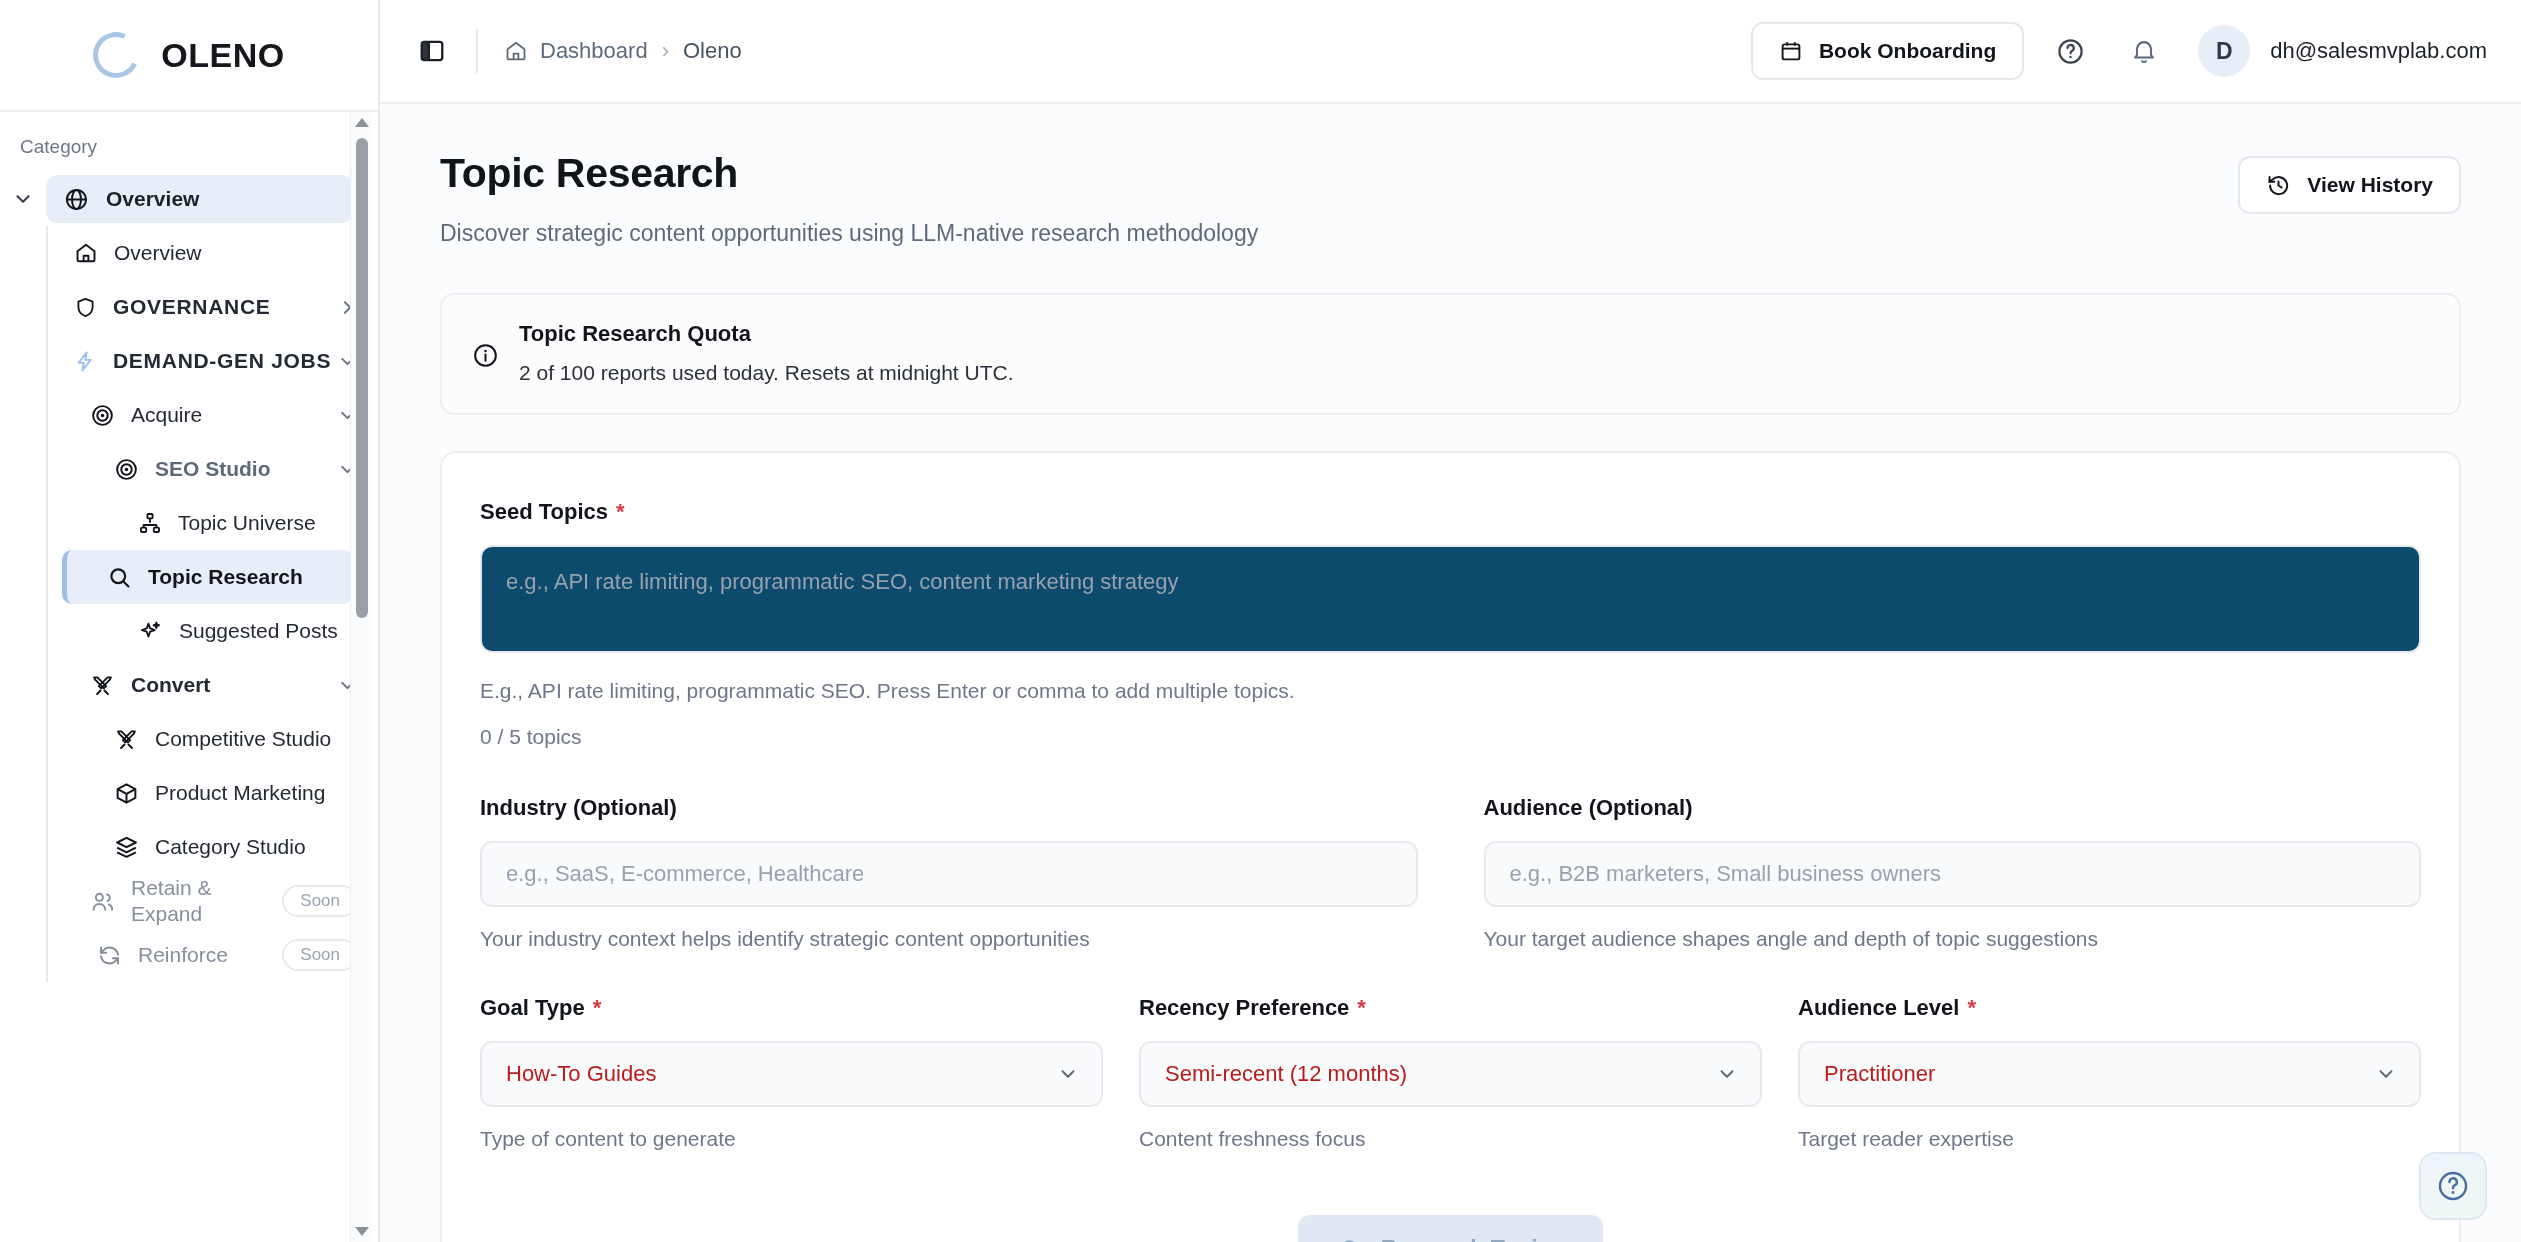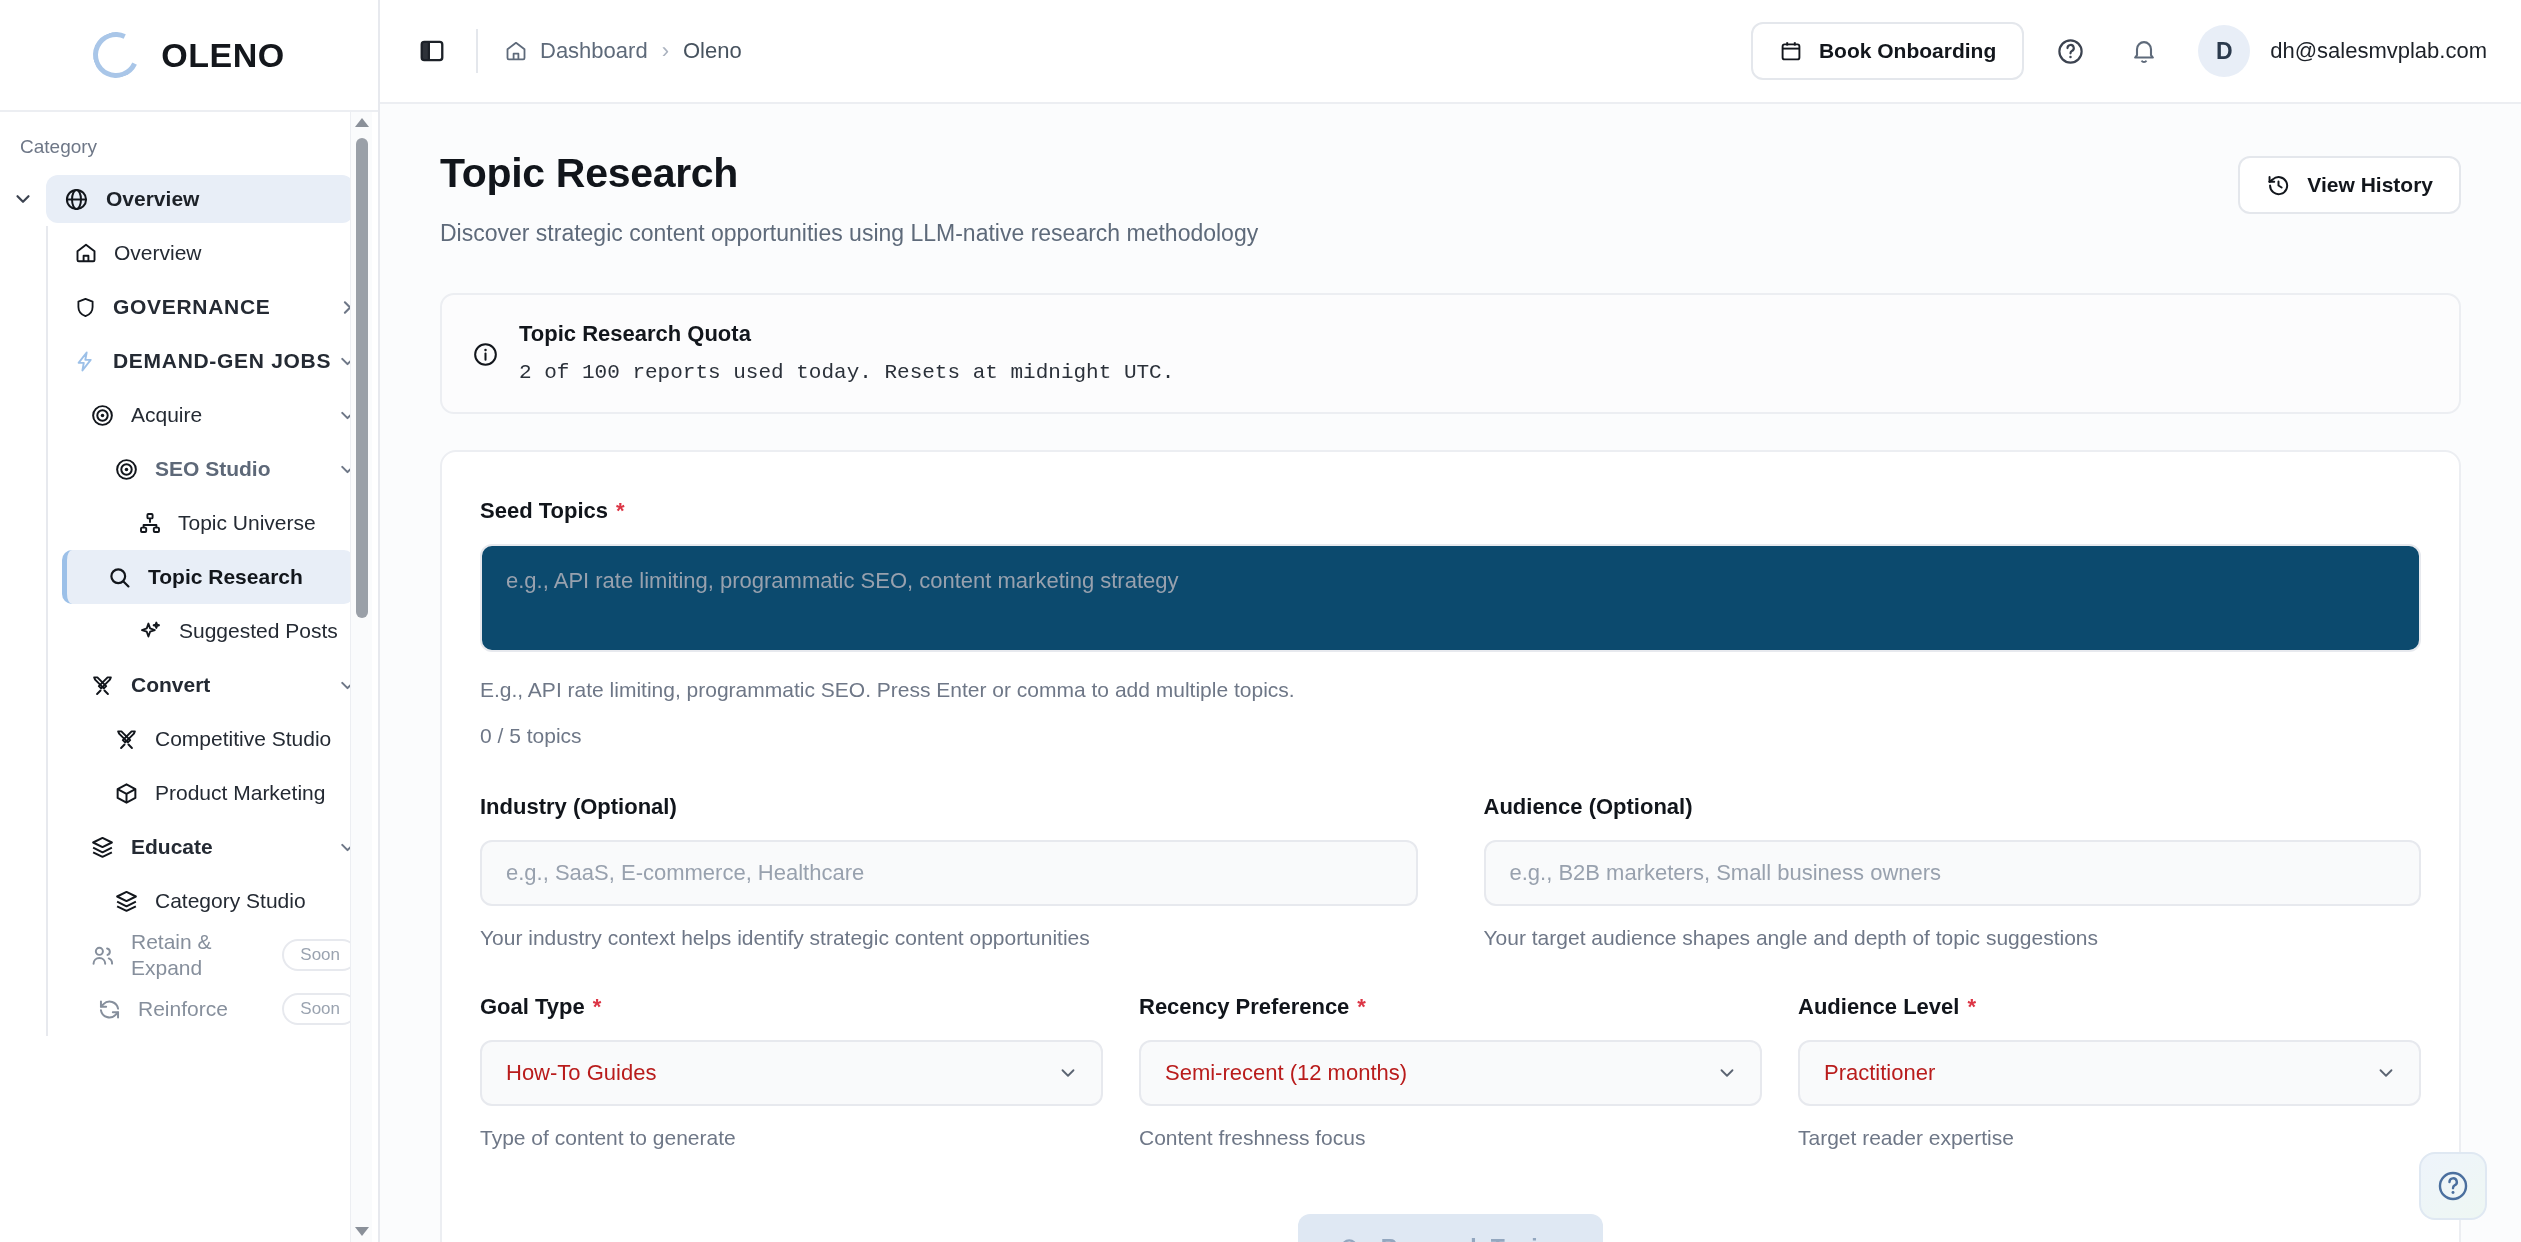--- a/index.html
+++ b/index.html
@@ -294,21 +294,21 @@
   .quota {
     margin-top: 46px;
     background: #fcfcfd;
     border: 2px solid #eceef2;
     border-radius: 14px;
     padding: 26px 30px 28px 30px;
     display: flex;
     gap: 20px;
   }
   .quota-title { font-size: 22px; font-weight: 700; color: #12161c; }
-  .quota-text { font-size: 21px; color: #2b313a; margin-top: 14px; font-family: Liberation Mono, monospace; }
+  .quota-text { font-size: 21px; color: #2b313a; margin-top: 14px; }
 
   .form-card {
     margin-top: 36px;
     background: #ffffff;
     border: 2px solid #eceef2;
     border-radius: 16px;
     padding: 46px 38px 40px 38px;
     min-height: 530px;
   }
   .field-label {
@@ -583,35 +583,20 @@
           <div class="child-row" style="padding-left:68px">
             <span class="ico">
               <svg width="25" height="25" viewBox="0 0 24 24" fill="none" stroke="#12161c" stroke-width="1.9" stroke-linejoin="round">
                   <path d="M20.5 7.8 12 3.2 3.5 7.8v8.4L12 20.8l8.5-4.6z"></path>
                   <path d="M3.5 7.8 12 12.4l8.5-4.6M12 12.4v8.4"></path>
                 </svg>
             </span>
             <span class="lbl">Product Marketing</span>
           </div>
 
-          <div class="child-row" style="padding-left:44px">
-            <span class="ico">
-              <svg width="25" height="25" viewBox="0 0 24 24" fill="none" stroke="#12161c" stroke-width="1.9" stroke-linejoin="round">
-                  <path d="M12 2.8 21 7.2 12 11.6 3 7.2z"></path>
-                  <path d="M3 12.2l9 4.4 9-4.4"></path>
-                  <path d="M3 16.6l9 4.4 9-4.4"></path>
-                </svg>
-            </span>
-            <span class="lbl" style="font-weight:700">Educate</span>
-            <span class="caret">
-              <svg width="21" height="21" viewBox="0 0 24 24" fill="none" stroke="currentColor" stroke-width="2.4" stroke-linecap="round" stroke-linejoin="round">
-                  <polyline points="6 9 12 15 18 9"></polyline>
-                </svg>
-            </span>
-          </div>
 
           <div class="child-row" style="padding-left:68px">
             <span class="ico">
               <svg width="25" height="25" viewBox="0 0 24 24" fill="none" stroke="#12161c" stroke-width="1.9" stroke-linejoin="round">
                   <path d="M12 2.8 21 7.2 12 11.6 3 7.2z"></path>
                   <path d="M3 12.2l9 4.4 9-4.4"></path>
                   <path d="M3 16.6l9 4.4 9-4.4"></path>
                 </svg>
             </span>
             <span class="lbl">Category Studio</span>

